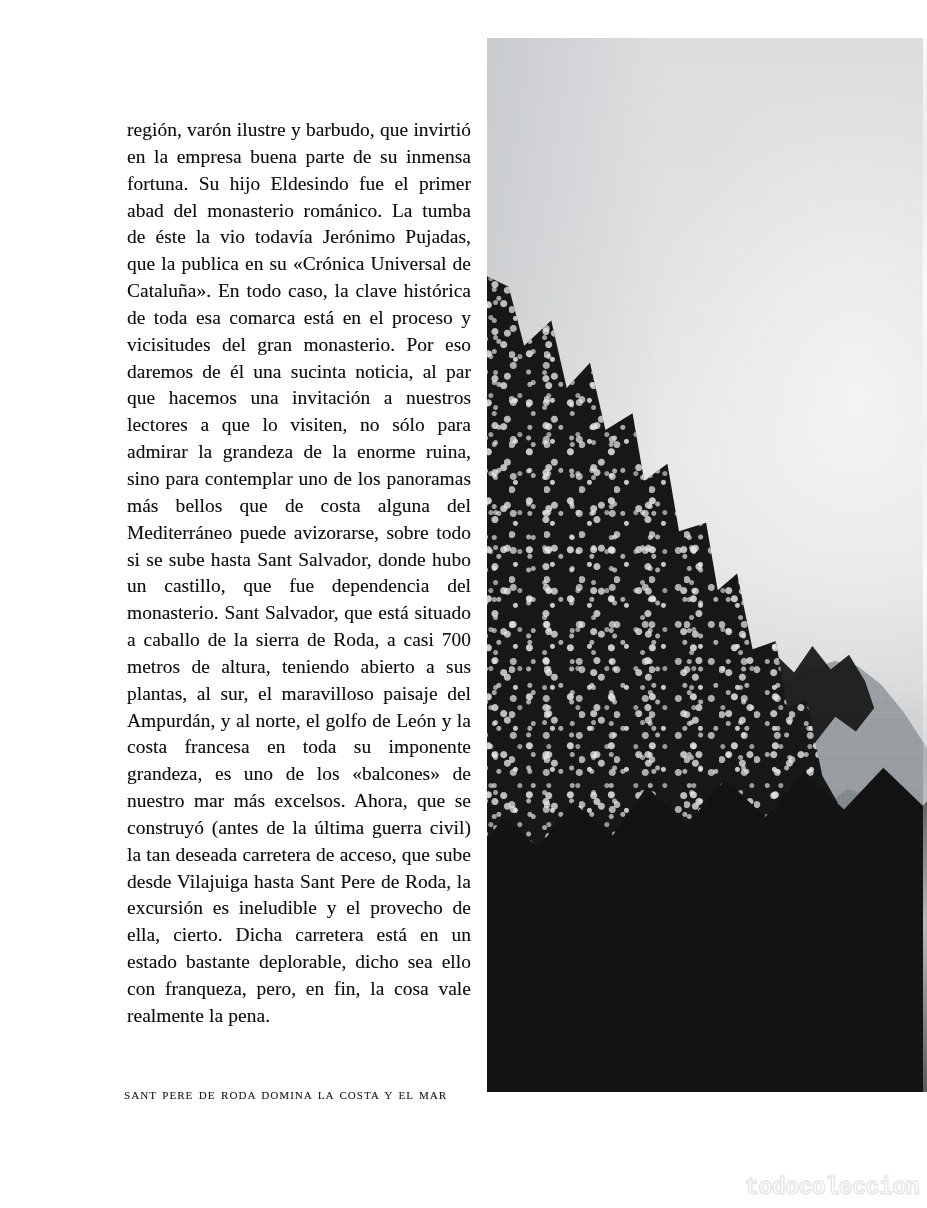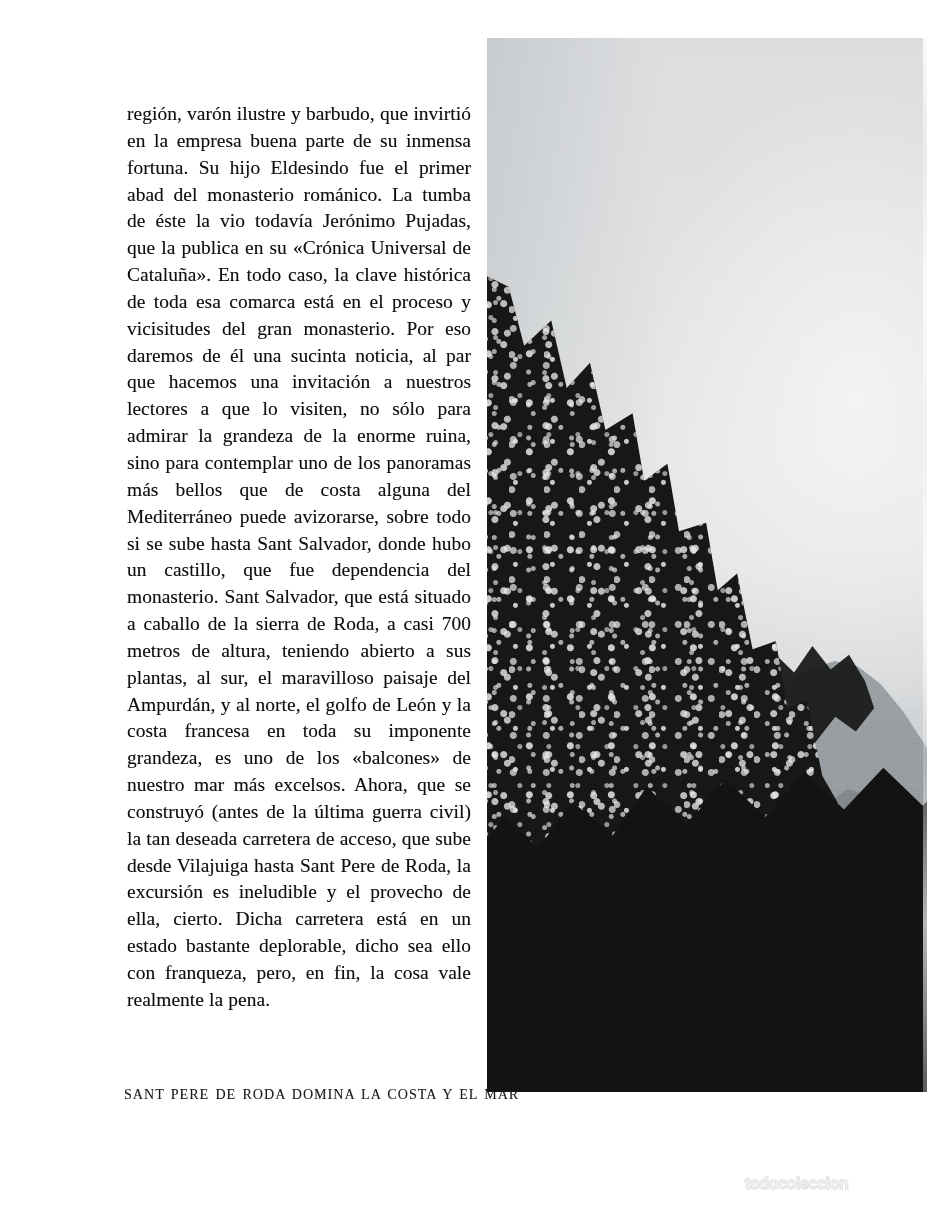--- a/index.html
+++ b/index.html
@@ -36,31 +36,32 @@
     hyphens: manual;
   }
   .body-paragraph + .body-paragraph {
     text-indent: 32px;
   }
 
   
   .text-column {
     filter: contrast(1.08);
     text-shadow: 0.35px 0 0 rgba(0,0,0,0.22), -0.25px 0.25px 0 rgba(0,0,0,0.12);
+    margin-top: 16px;
   }
 
   
   .caption {
     position: absolute;
     left: 124px;
     top: 1088px;
     width: 350px;
     margin: 0;
     font-family: "Liberation Serif", serif;
-    font-size: 14px;
+    font-size: 11px;
     line-height: 14px;
     letter-spacing: 1.05px;
     word-spacing: 1.7px;
     color: #1b1b1b;
     white-space: nowrap;
     text-shadow: 0.3px 0 0 rgba(0,0,0,0.3);
   }
 
   
   .photo-frame {
@@ -226,22 +227,22 @@
       rgba(255,255,255,0.8) 52%, rgba(255,255,255,0.2) 68%,
       rgba(255,255,255,0.7) 84%, rgba(255,255,255,0.3) 100%);
     pointer-events: none;
   }
 
   
   .watermark {
     position: absolute;
     left: 745px;
     top: 1175px;
-    font-family: Liberation Sans, sans-serif;
-    font-size: 16px;
+    font-family: Liberation Mono, monospace;
+    font-size: 23px;
     font-weight: bold;
     letter-spacing: -0.4px;
     color: rgba(255,255,255,0.0);
     -webkit-text-stroke: 1.4px rgba(228,228,228,0.95);
     text-stroke: 1.4px rgba(228,228,228,0.95);
     user-select: none;
     pointer-events: none;
   }
 </style>
 </head>

